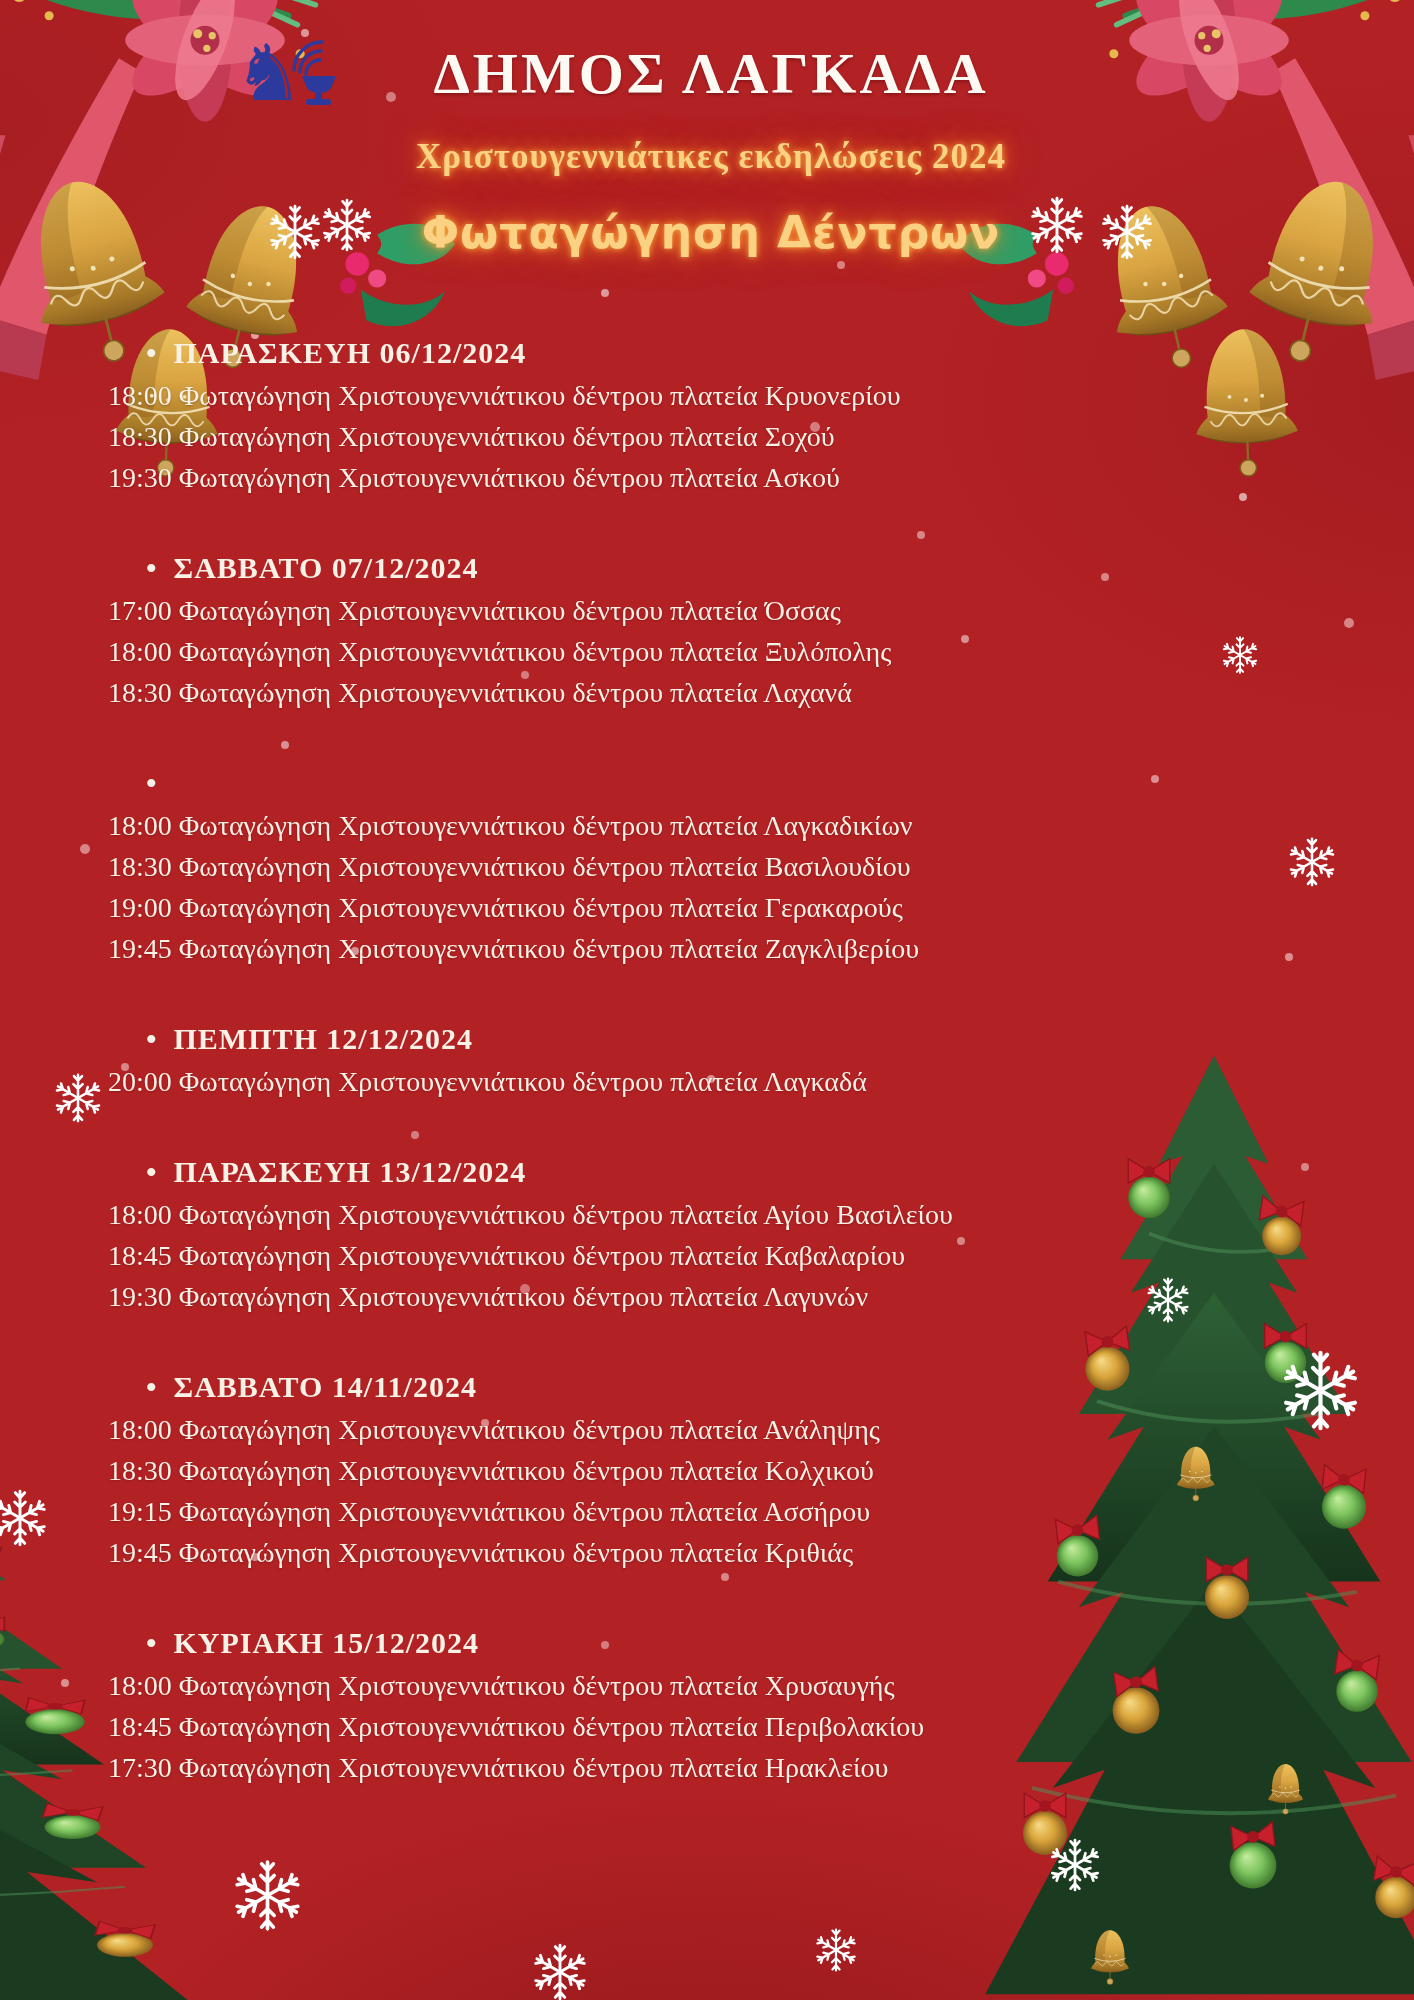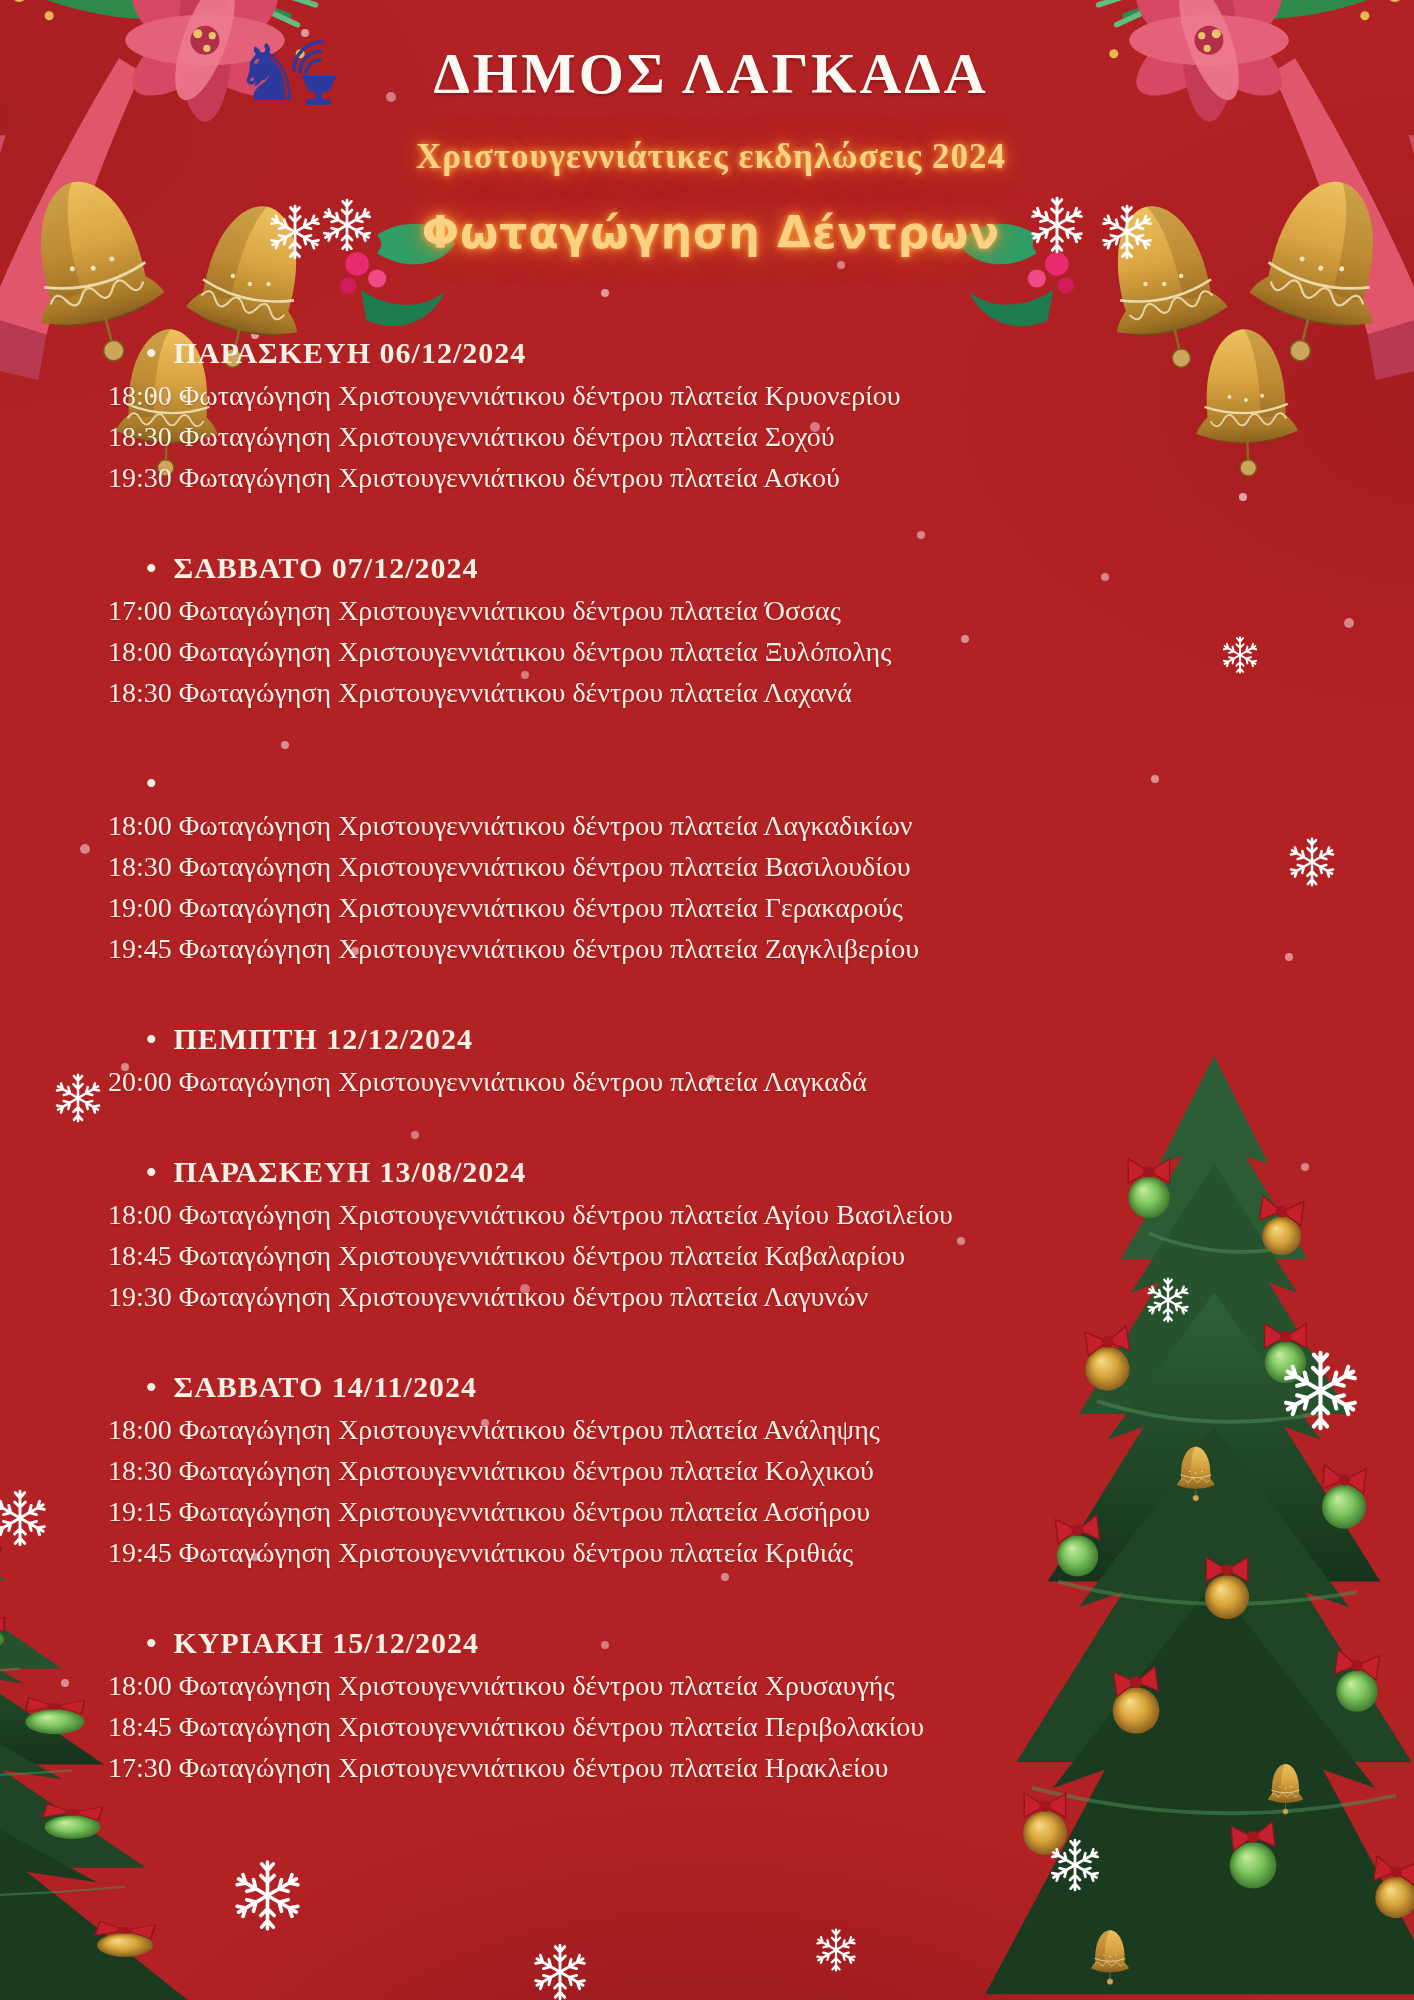--- a/index.html
+++ b/index.html
@@ -364,21 +364,21 @@
       <span>ΠΕΜΠΤΗ 12/12/2024</span>
     </div>
     <div>
         <div class="event">20:00 Φωταγώγηση Χριστουγεννιάτικου δέντρου πλατεία Λαγκαδά</div>
       </div>
   </div>
 
   <div class="section">
     <div class="day-row">
       <span class="bullet">•</span>
-      <span>ΠΑΡΑΣΚΕΥΗ 13/08/2024</span>
+      <span>ΠΑΡΑΣΚΕΥΗ 13/12/2024</span>
     </div>
     <div>
         <div class="event">18:00 Φωταγώγηση Χριστουγεννιάτικου δέντρου πλατεία Αγίου Βασιλείου</div>
         <div class="event">18:45 Φωταγώγηση Χριστουγεννιάτικου δέντρου πλατεία Καβαλαρίου</div>
         <div class="event">19:30 Φωταγώγηση Χριστουγεννιάτικου δέντρου πλατεία Λαγυνών</div>
       </div>
   </div>
 
   <div class="section">
     <div class="day-row">

